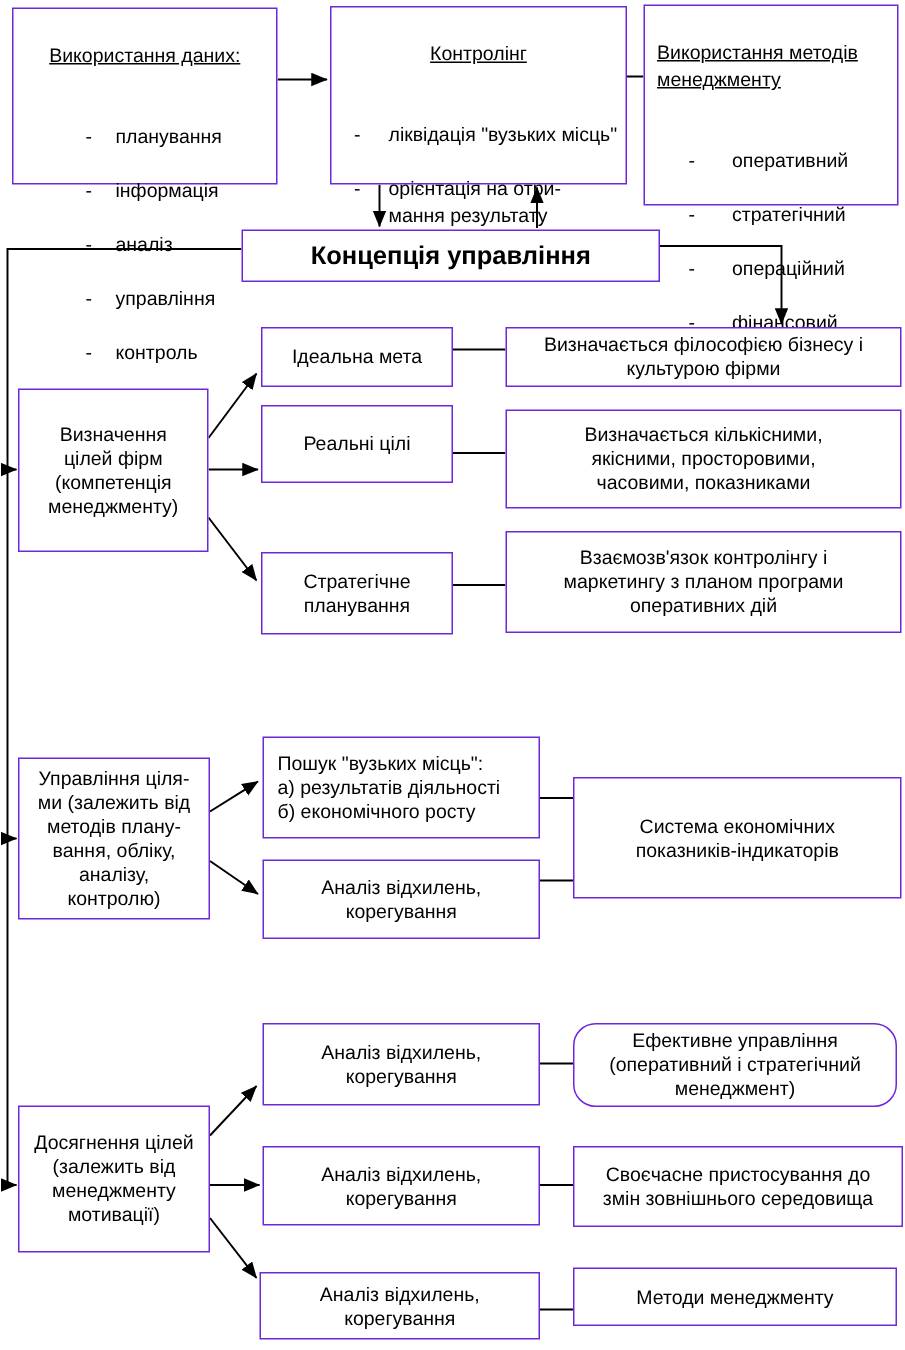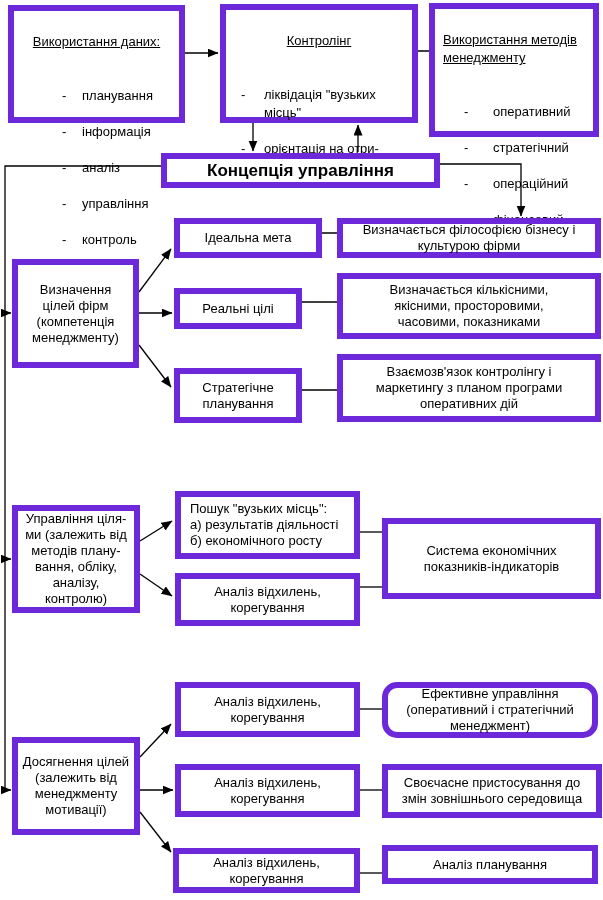--- a/index.html
+++ b/index.html
@@ -1,19 +1,19 @@
 <!DOCTYPE html>
 <html><head>
 <meta charset="utf-8">
 <style>
   html,body{margin:0;padding:0;background:#fff;}
   #stage{position:relative;width:603px;height:900px;background:#fff;
          font-family:"Liberation Sans","DejaVu Sans",sans-serif;color:#000;overflow:hidden;}
   #wires{position:absolute;left:0;top:0;width:603px;height:900px;}
-  .box{position:absolute;background:#fff;border:6px solid #6d28d9;box-sizing:border-box;
+  .box{position:absolute;background:#fff;border:1px solid #6d28d9;box-sizing:border-box;
        font-size:13px;line-height:16px;white-space:pre-line;}
   .cbox{display:flex;align-items:center;justify-content:center;text-align:center;padding:2px 4px;}
   .lbox{display:flex;align-items:center;text-align:left;padding:2px 4px 2px 9px;}
   .hbox{padding-top:6px;}
   .title{text-align:center;text-decoration:underline;margin:0 0 2px 0;line-height:18px;}
   .title.left{text-align:left;padding-left:8px;}
   ul.dash{margin:0;padding:0;list-style:none;line-height:18px;}
   ul.dash li{position:relative;white-space:pre-line;}
   ul.dash li::before{content:"-";position:absolute;left:0;top:0;}
   #boxA ul.dash{padding-left:48px;} #boxA ul.dash li{padding-left:20px;}
@@ -91,22 +91,22 @@
       <li>фінансовий</li>
     </ul>
   </div>
 
   <div id="kbox" class="box cbox" style="left:161px;top:153px;width:279px;height:35px;">Концепція управління</div>
 
   <div class="box cbox" style="left:12px;top:259px;width:127px;height:109px;">Визначення
 цілей фірм
 (компетенція
 менеджменту)</div>
-  <div class="box cbox" style="left:174px;top:218px;width:148px;height:40px;">Ідеальна мета</div>
-  <div class="box cbox" style="left:174px;top:288px;width:128px;height:41px;">Реальні цілі</div>
+  <div class="box cbox" style="left:174px;top:218px;width:128px;height:40px;">Ідеальна мета</div>
+  <div class="box cbox" style="left:174px;top:270px;width:128px;height:52px;">Реальні цілі</div>
   <div class="box cbox" style="left:174px;top:368px;width:128px;height:55px;">Стратегічне
 планування</div>
   <div class="box cbox" style="left:337px;top:218px;width:264px;height:40px;">Визначається філософією бізнесу і
 культурою фірми</div>
   <div class="box cbox" style="left:337px;top:273px;width:264px;height:66px;">Визначається кількісними,
 якісними, просторовими,
 часовими, показниками</div>
   <div class="box cbox" style="left:12px;top:505px;width:128px;height:108px;">Управління ціля-
 ми (залежить від
 методів плану-
@@ -133,15 +133,15 @@
 корегування</div>
   <div class="box cbox" style="left:175px;top:764px;width:185px;height:53px;">Аналіз відхилень,
 корегування</div>
   <div class="box cbox" style="left:173px;top:848px;width:187px;height:45px;">Аналіз відхилень,
 корегування</div>
   <div class="box cbox" style="left:382px;top:682px;width:216px;height:56px;border-radius:15px;">Ефективне управління
 (оперативний і стратегічний
 менеджмент)</div>
   <div class="box cbox" style="left:382px;top:764px;width:220px;height:54px;">Своєчасне пристосування до
 змін зовнішнього середовища</div>
-  <div class="box cbox" style="left:382px;top:845px;width:216px;height:39px;">Аналіз планування</div>
+  <div class="box cbox" style="left:382px;top:845px;width:216px;height:39px;">Методи менеджменту</div>
 
 </div>
 
 </body></html>

